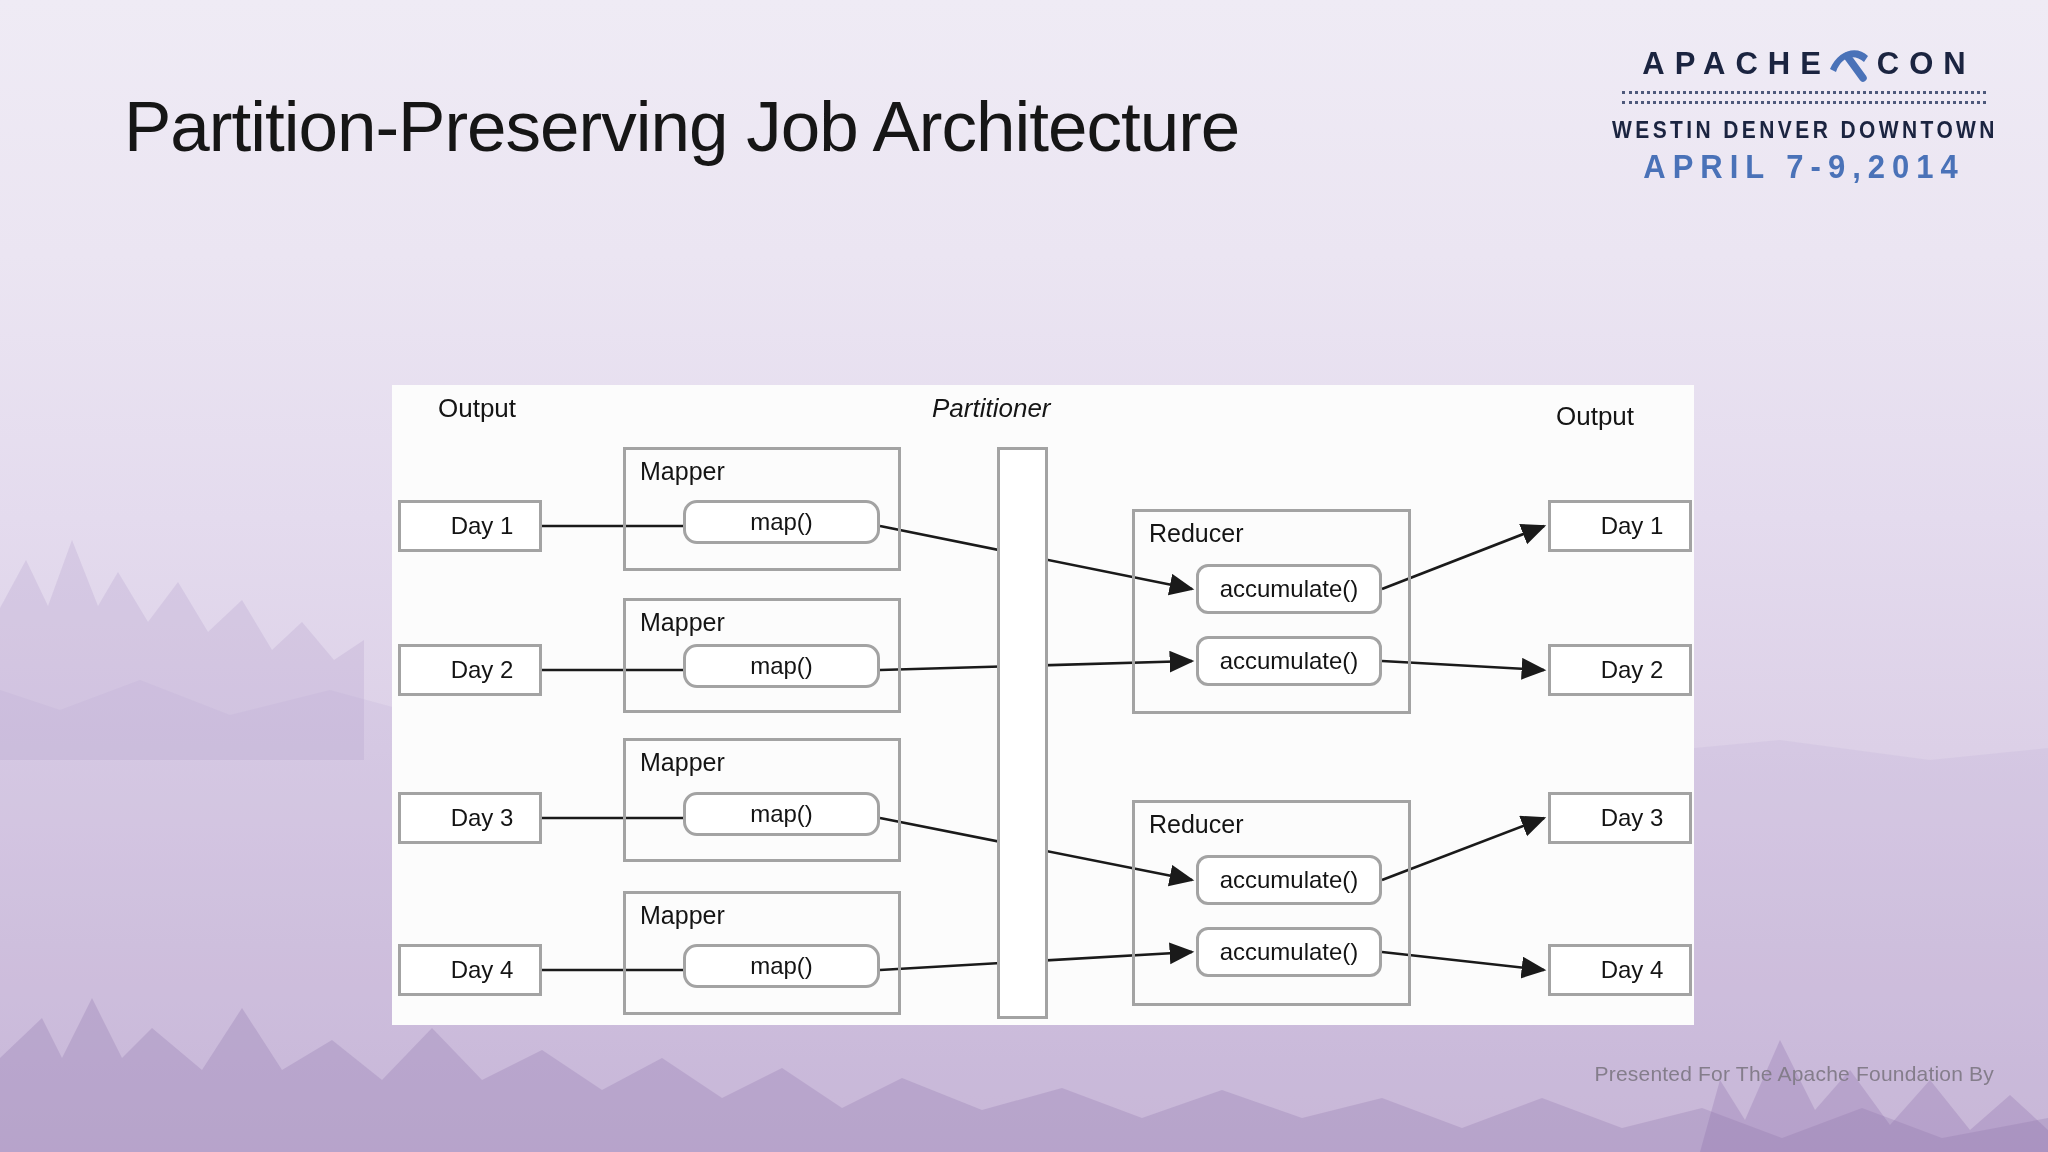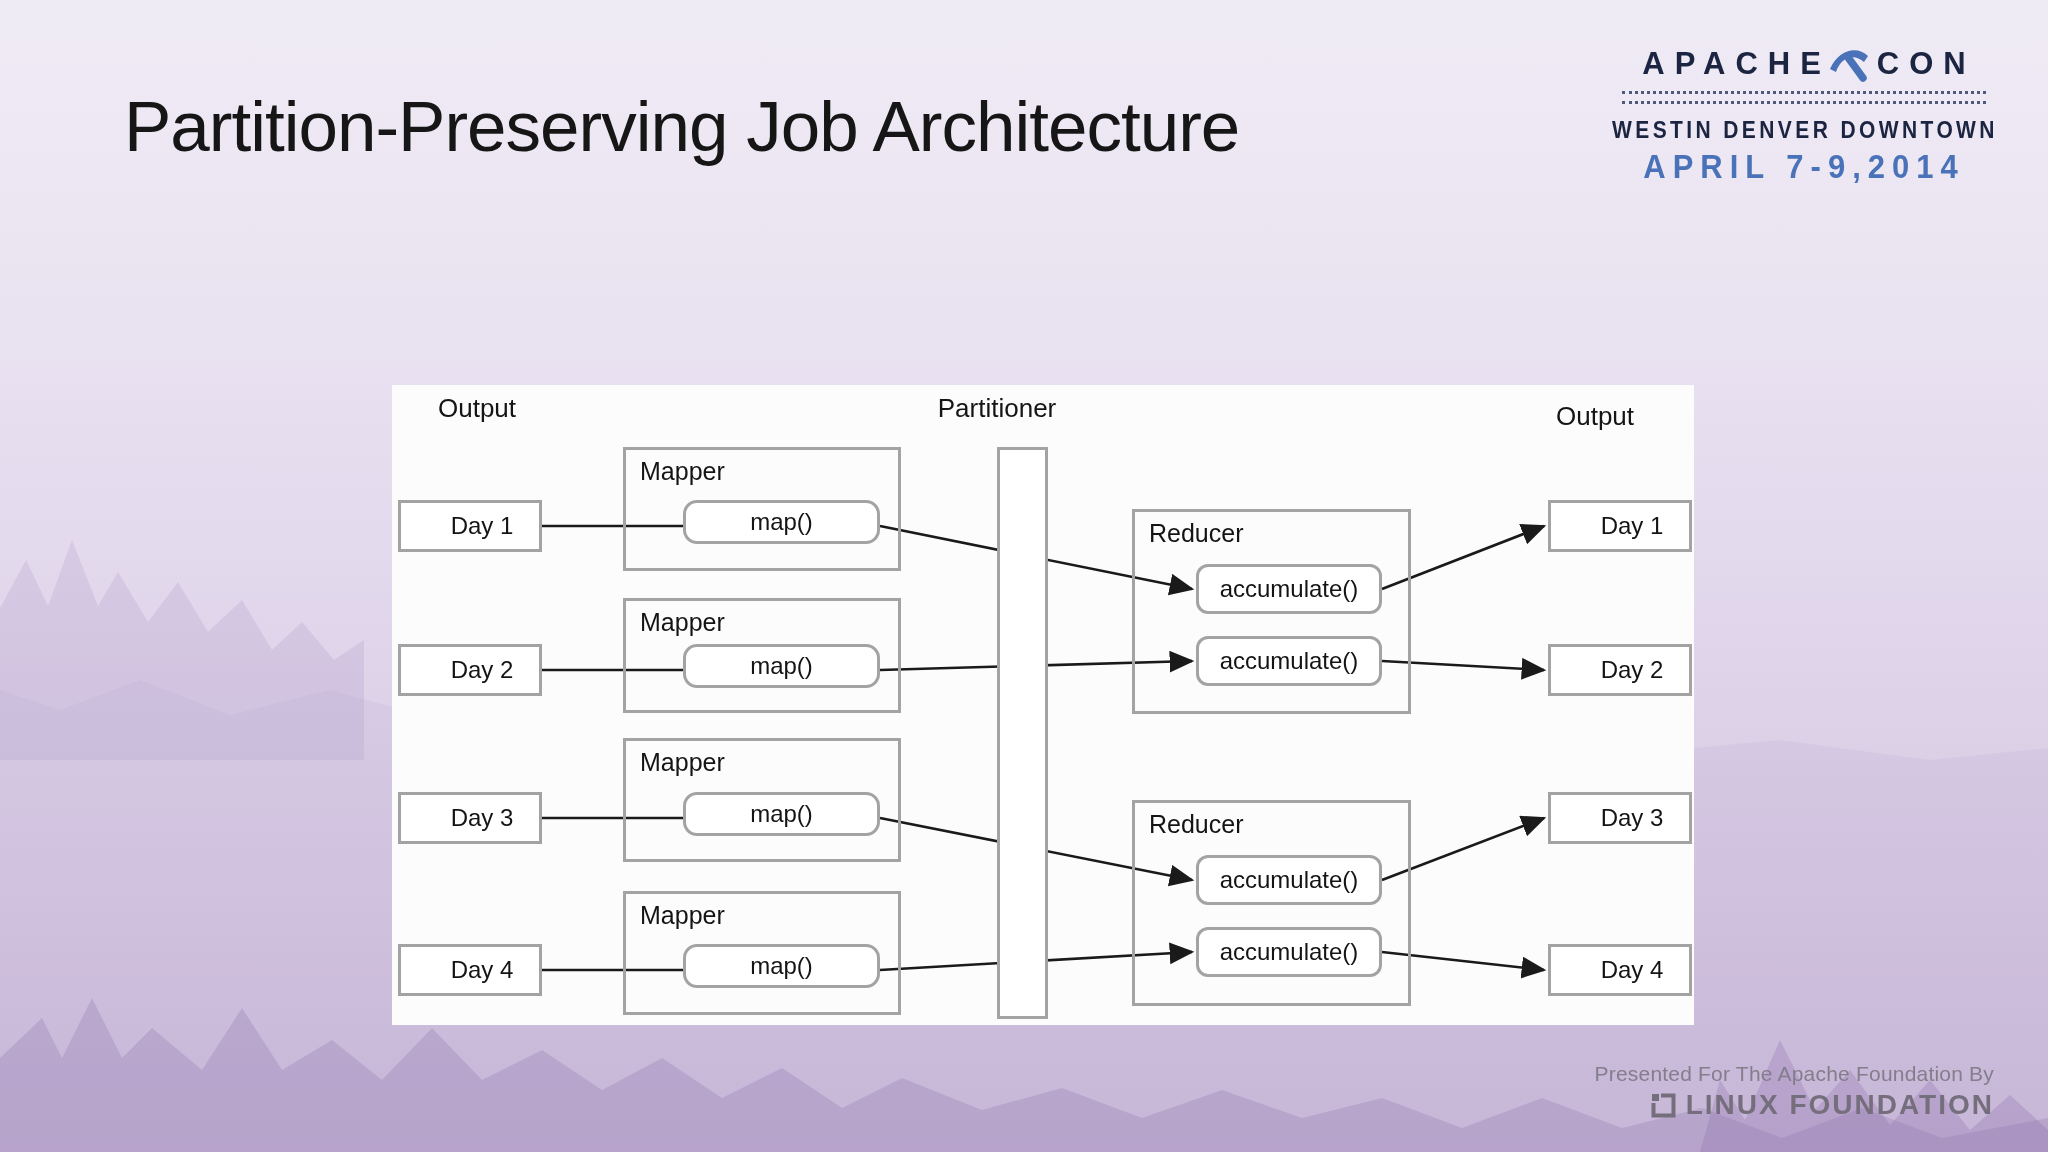--- a/index.html
+++ b/index.html
@@ -29,21 +29,21 @@
          white-space:nowrap;transform:scaleY(1.12);}
   .dates{margin-top:7px;color:#4a72b8;font-weight:700;font-size:31px;letter-spacing:7px;
          white-space:nowrap;transform:scaleY(1.08);}
 
   
   .panel{position:absolute;left:392px;top:385px;width:1302px;height:640px;
          background:#fcfcfc;z-index:2;}
   .wires{position:absolute;inset:0;z-index:1;}
   .col-header{position:absolute;z-index:2;font-size:26px;color:#151515;}
   .hdr-input{left:46px;top:8px;}
-  .hdr-partitioner{left:515px;top:8px;width:180px;text-align:center;}
+  .hdr-partitioner{left:540px;top:8px;width:180px;font-style:italic;}
   .hdr-output{left:1148px;top:8px;width:110px;text-align:center;margin-top:8px;}
 
   .node{position:absolute;box-sizing:border-box;border:3px solid #a3a3a3;z-index:2;
         color:#141414;font-size:24px;}
   .day-box{width:144px;height:52px;background:#fff;display:flex;align-items:center;justify-content:center;padding-left:24px;}
   .frame{background:transparent;}
   .box-tag{position:absolute;top:7px;left:14px;font-size:25px;color:#141414;}
   .map-box{left:291px;width:197px;height:44px;background:#fff;border-radius:14px;
            display:flex;align-items:center;justify-content:center;}
   .acc-box{left:804px;width:186px;height:50px;background:#fff;border-radius:12px;
@@ -154,22 +154,15 @@
     <div class="node acc-box" style="top:542px;">accumulate()</div>
 
     <div class="node day-box" style="left:1156px;top:115px;">Day 1</div>
     <div class="node day-box" style="left:1156px;top:259px;">Day 2</div>
     <div class="node day-box" style="left:1156px;top:407px;">Day 3</div>
     <div class="node day-box" style="left:1156px;top:559px;">Day 4</div>
   </div>
 
   <div class="footer">
     <div class="presented">Presented For The Apache Foundation By</div>
-    <div class="lf-row">
-      <svg class="lf-mark" viewBox="0 0 27 27">
-        <path d="M11,3.5 H23.5 V23.5 H3.5 V11" fill="none" stroke="#756e7c" stroke-width="4"></path>
-        <rect x="2" y="2" width="7" height="7" fill="#756e7c"></rect>
-      </svg>
-      <span>LINUX FOUNDATION</span>
-    </div>
   </div>
 
 </div>
 
 </body></html>

